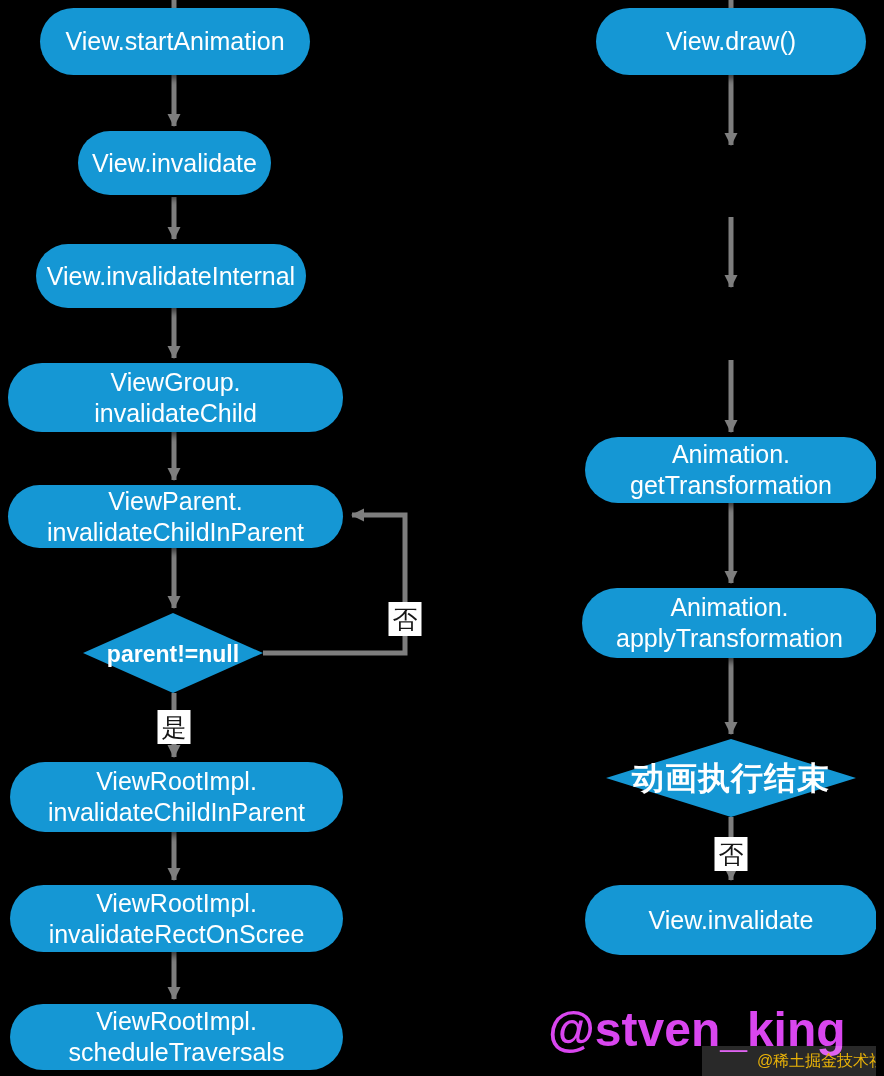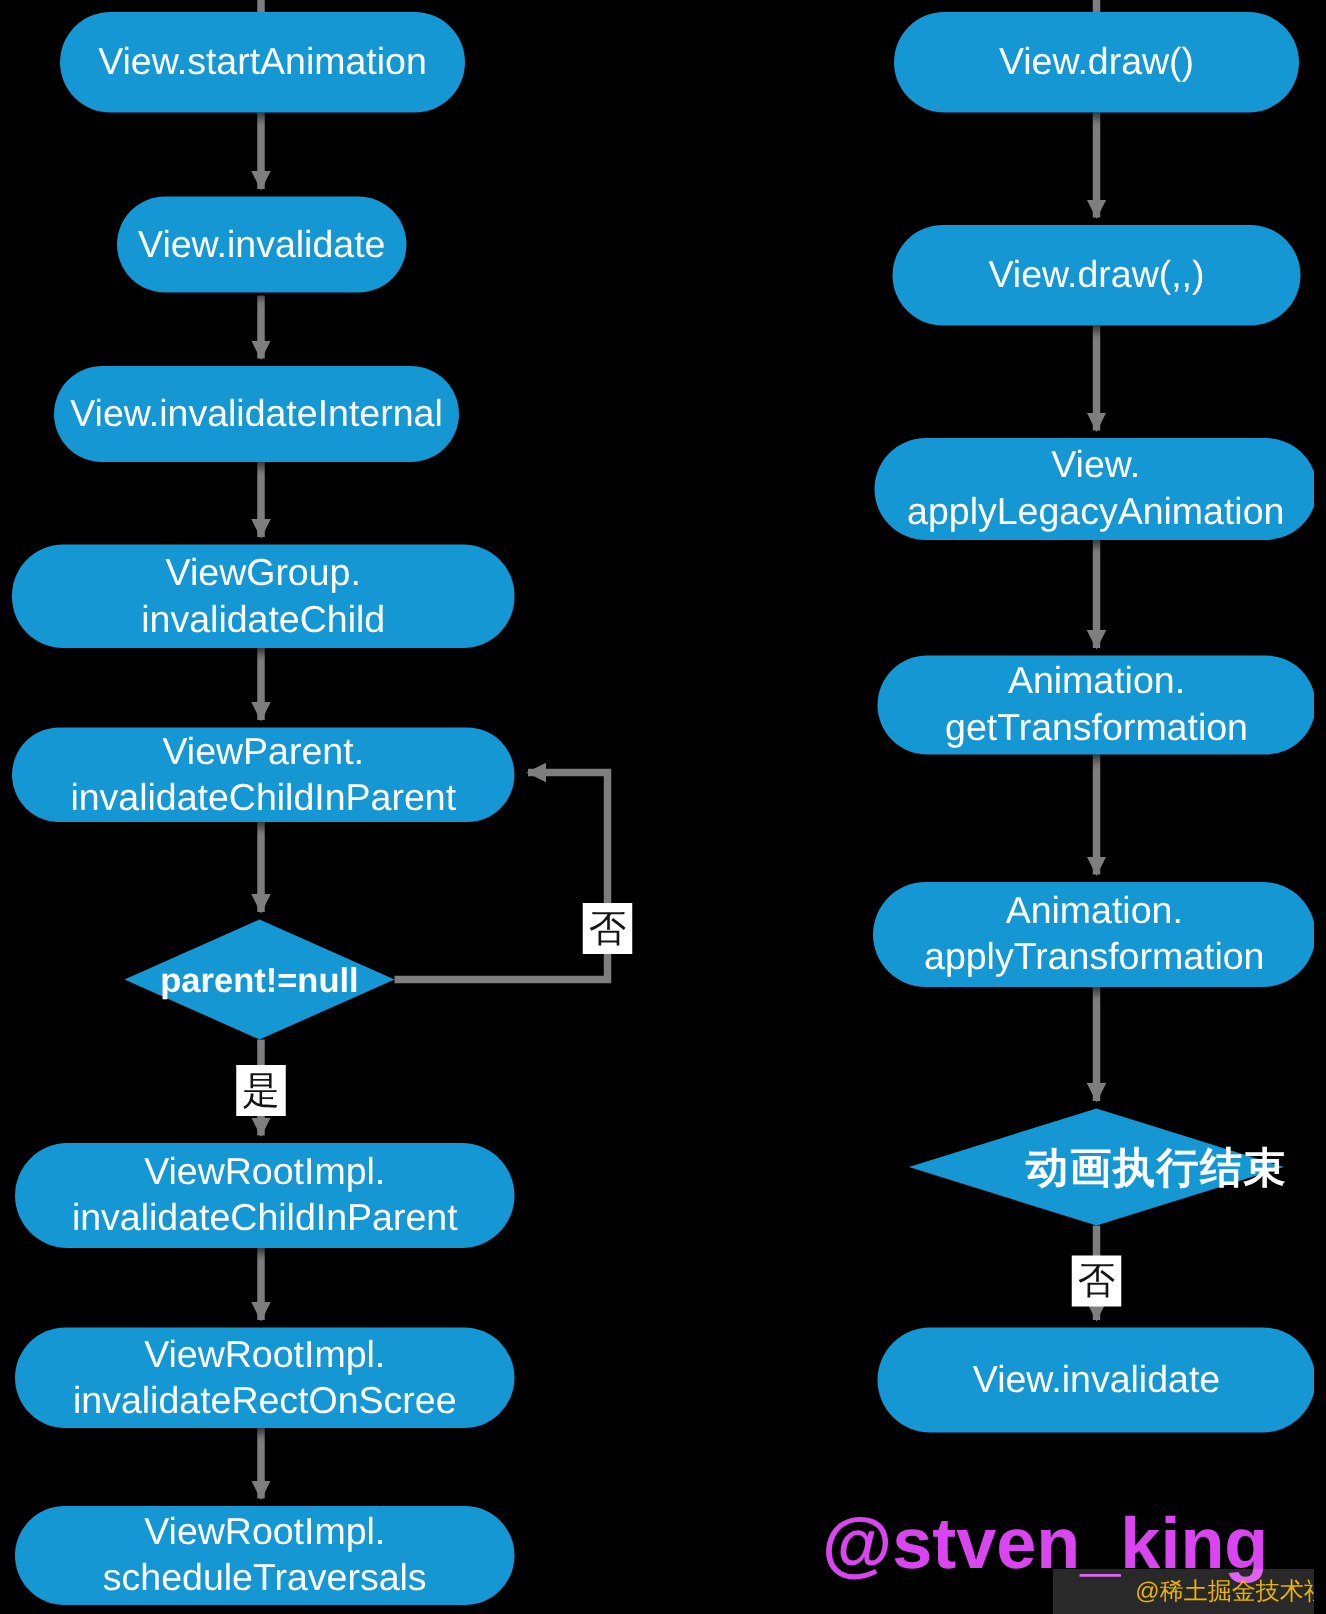--- a/index.html
+++ b/index.html
@@ -24,21 +24,21 @@
   .node .node-label{white-space:pre-line;}
   .diamond-label{
     position:absolute;
     color:#fff;
     font-weight:bold;
     text-align:center;
     transform:translate(-50%,-50%);
     white-space:nowrap;
   }
   .diamond-label.code{font-size:23px;}
-  .diamond-label.cjk{font-size:28px;letter-spacing:1px;margin-left:40px;}
+  .diamond-label.cjk{font-size:32px;letter-spacing:1px;}
   .branch-label{
     position:absolute;
     background:#ffffff;
     color:#151515;
     font-size:25px;
     line-height:1;
     padding:5px 4px 4px 4px;
     transform:translate(-50%,-50%);
     white-space:nowrap;
   }
@@ -132,27 +132,20 @@
 scheduleTraversals</span>
   </div>
 
   <div class="diamond-label code" style="left:173px;top:654px">parent!=null</div>
   <div class="branch-label" style="left:174px;top:727px">是</div>
   <div class="branch-label" style="left:405px;top:619px">否</div>
 
   <div class="node" style="left:596px;top:8px;width:270px;height:67px;border-radius:34px">
     <span class="node-label">View.draw()</span>
   </div>
-  <div class="node" style="left:595px;top:150px;width:272px;height:67px;border-radius:34px">
-    <span class="node-label">View.draw(,,)</span>
-  </div>
-  <div class="node" style="left:583px;top:292px;width:295px;height:68px;border-radius:34px">
-    <span class="node-label">View.
-applyLegacyAnimation</span>
-  </div>
   <div class="node" style="left:585px;top:437px;width:292px;height:66px;border-radius:33px">
     <span class="node-label">Animation.
 getTransformation</span>
   </div>
   <div class="node" style="left:582px;top:588px;width:295px;height:70px;border-radius:35px">
     <span class="node-label">Animation.
 applyTransformation</span>
   </div>
   <div class="node" style="left:585px;top:885px;width:292px;height:70px;border-radius:35px">
     <span class="node-label">View.invalidate</span>

